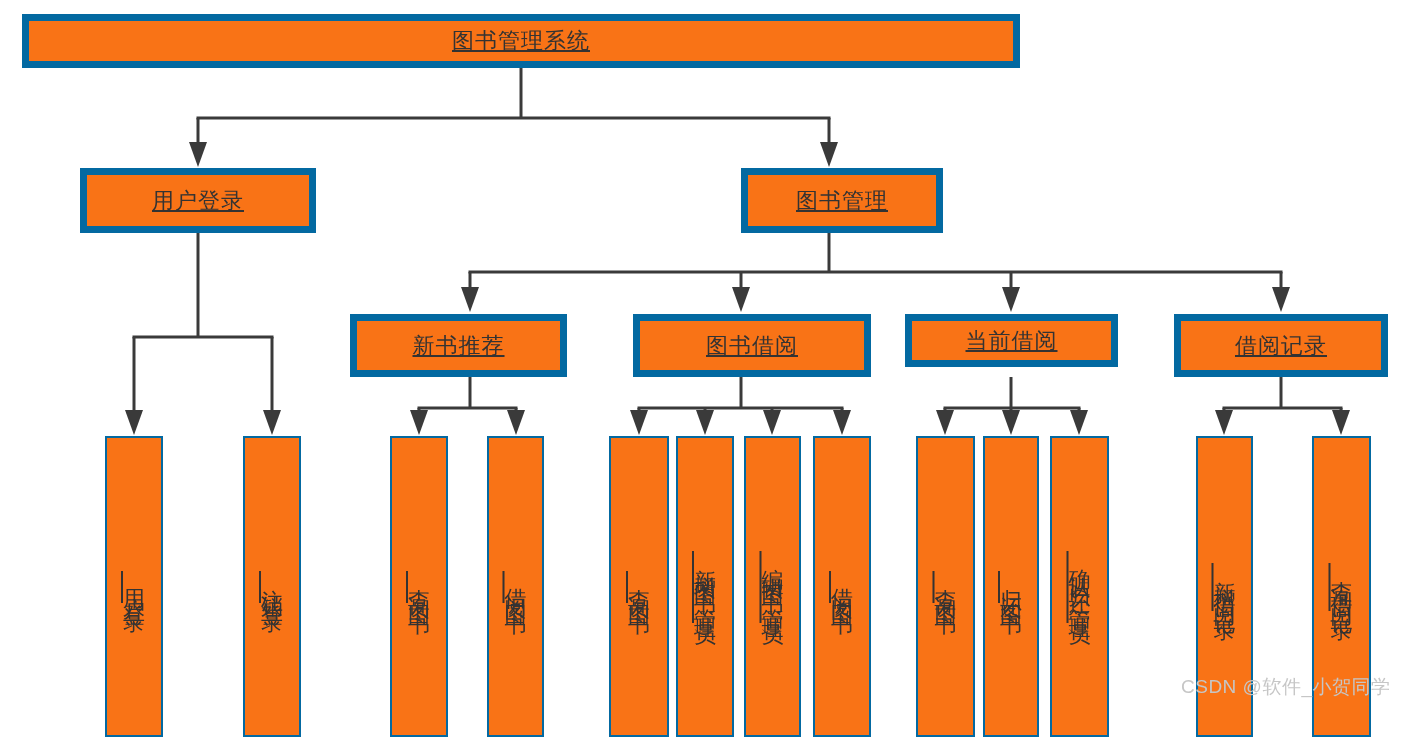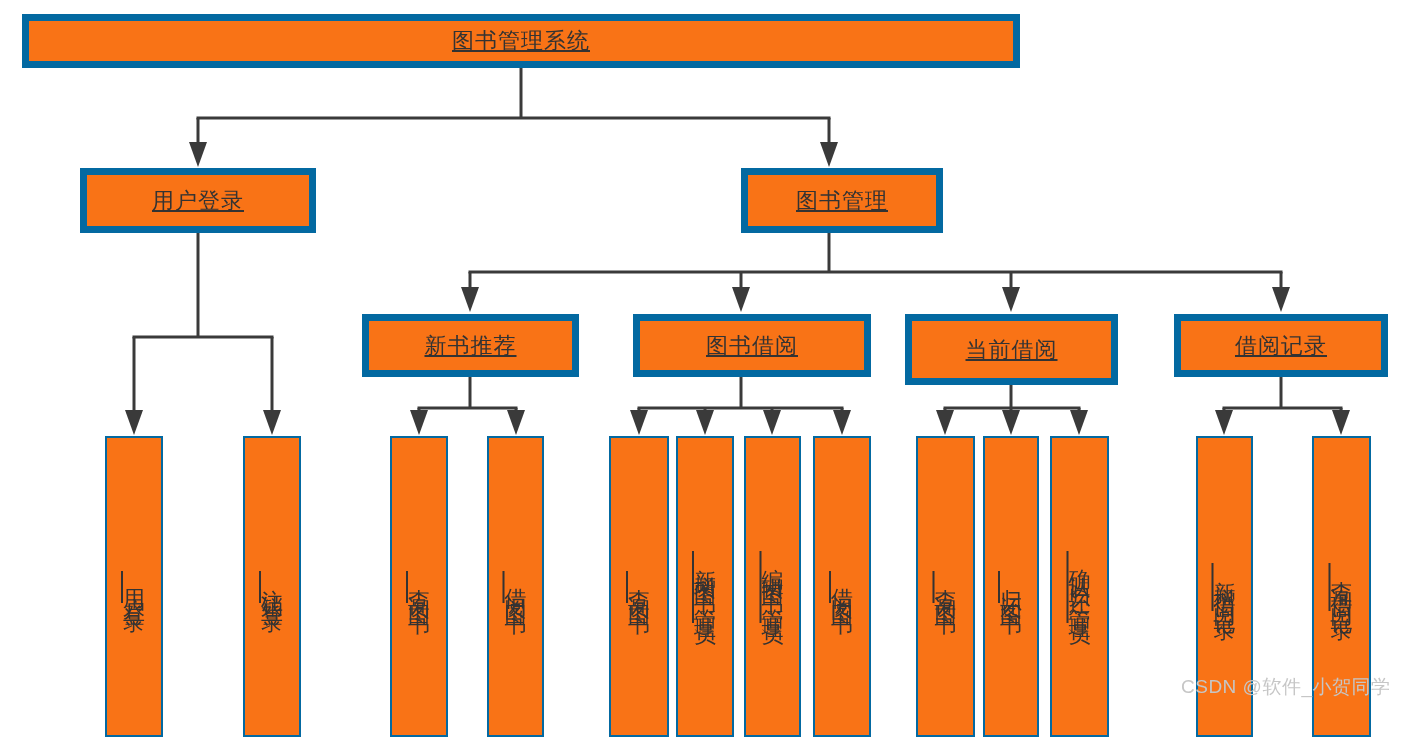--- a/index.html
+++ b/index.html
@@ -99,27 +99,27 @@
     <span class="hlabel">图书管理系统</span>
   </div>
 
   <div class="box" style="left:80px;top:168px;width:236px;height:65px;">
     <span class="hlabel">用户登录</span>
   </div>
   <div class="box" style="left:712px;top:168px;width:202px;height:65px;margin-left:29px;">
     <span class="hlabel">图书管理</span>
   </div>
 
-  <div class="box" style="left:362px;top:314px;width:217px;height:63px;">
+  <div class="box" style="left:350px;top:314px;width:217px;height:63px;">
     <span class="hlabel">新书推荐</span>
   </div>
   <div class="box" style="left:633px;top:314px;width:238px;height:63px;">
     <span class="hlabel">图书借阅</span>
   </div>
-  <div class="box" style="left:905px;top:314px;width:213px;height:71px;">
+  <div class="box" style="left:905px;top:314px;width:213px;height:53px;">
     <span class="hlabel">当前借阅</span>
   </div>
   <div class="box" style="left:1174px;top:314px;width:214px;height:63px;">
     <span class="hlabel">借阅记录</span>
   </div>
 
   <div class="box leaf" style="left:105px;top:436px;width:58px;height:301px;">
     <span class="vtext">用户登录</span>
   </div>
   <div class="box leaf" style="left:243px;top:436px;width:58px;height:301px;">

